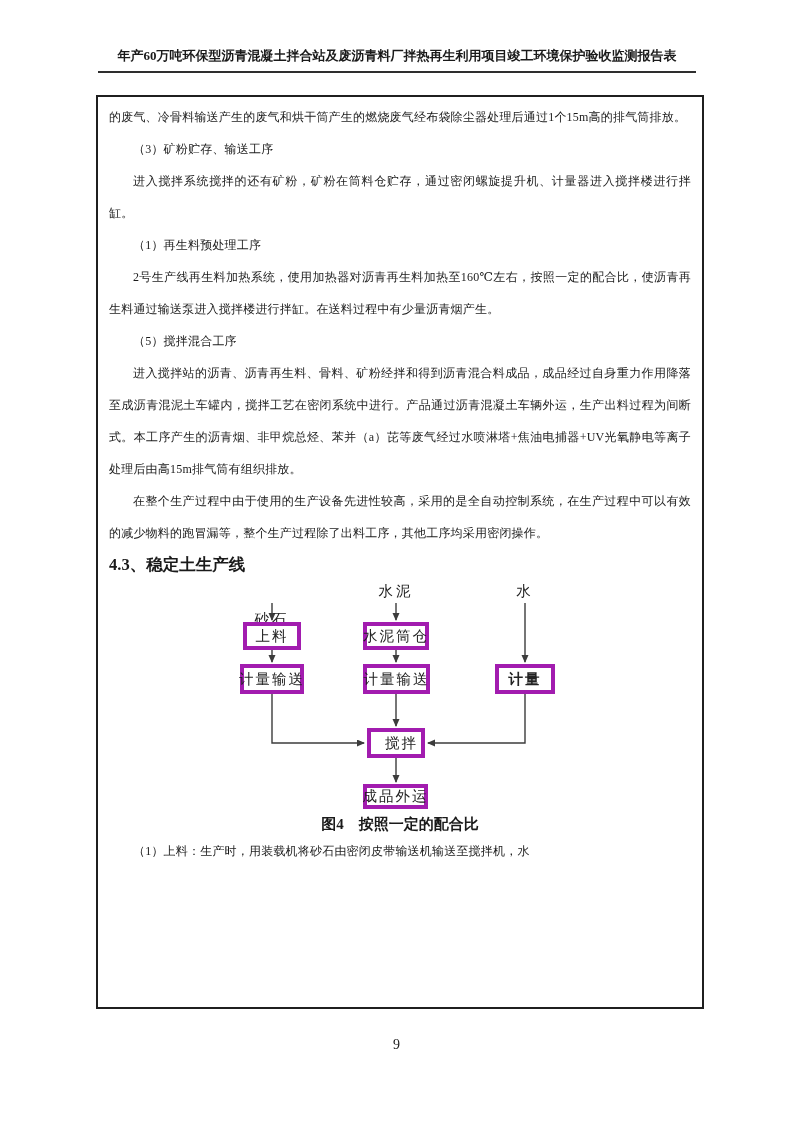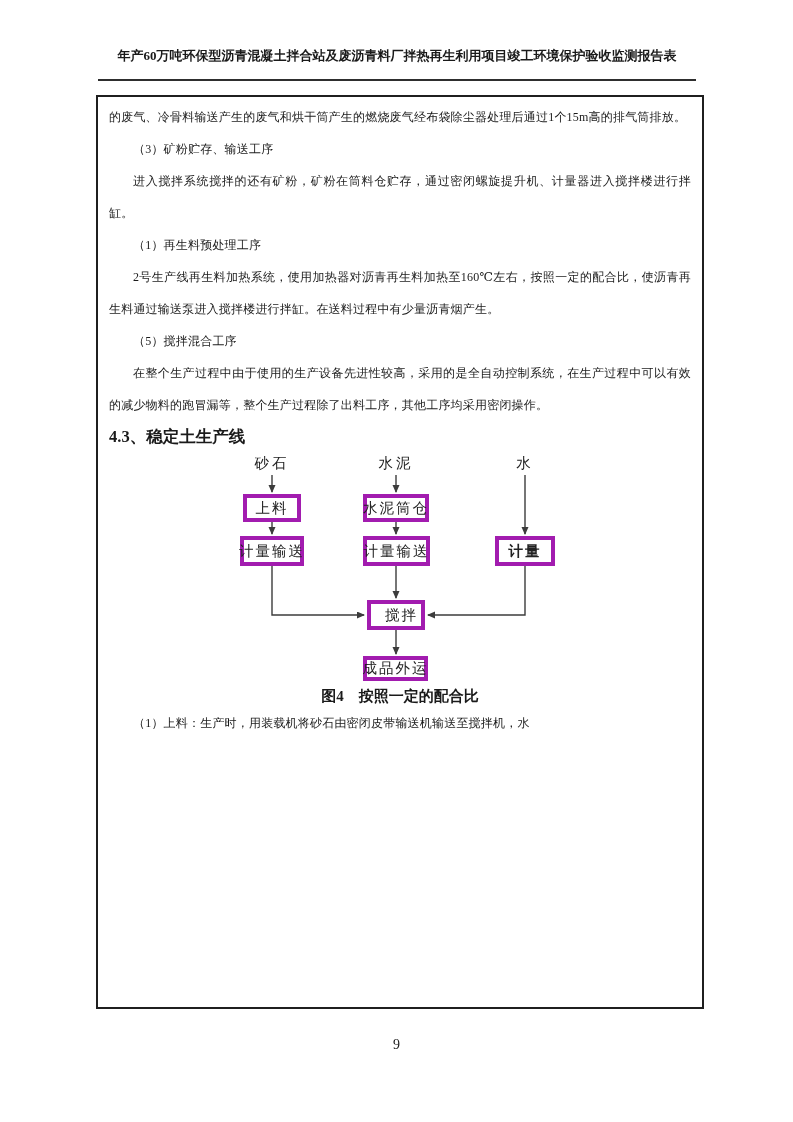--- a/index.html
+++ b/index.html
@@ -12,21 +12,21 @@
     overflow: hidden;
   }
   .doc-header {
     position: absolute;
     top: 47px; left: 98px; width: 598px;
     text-align: center;
     font-weight: bold;
     font-size: 13px;
     line-height: 18px;
     border-bottom: 2px solid #2e2e2e;
-    padding-bottom: 14px;
+    padding-bottom: 6px;
   }
   .frame {
     position: absolute;
     left: 96px; top: 95px;
     width: 582px; height: 906px;
     border: 2px solid #1f1f1f;
     padding: 4px 11px 0 11px;
     box-sizing: content-box;
   }
   .para {
@@ -97,20 +97,21 @@
   <span>年产60万吨环保型沥青混凝土拌合站及废沥青料厂拌热再生利用项目竣工环境保护验收监测报告表</span>
 </div>
 
 <div class="frame">
   <p class="para">的废气、冷骨料输送产生的废气和烘干筒产生的燃烧废气经布袋除尘器处理后通过1个15m高的排气筒排放。</p>
   <p class="para indent">（3）矿粉贮存、输送工序</p>
   <p class="para indent">进入搅拌系统搅拌的还有矿粉，矿粉在筒料仓贮存，通过密闭螺旋提升机、计量器进入搅拌楼进行拌缸。</p>
   <p class="para indent">（1）再生料预处理工序</p>
   <p class="para indent">2号生产线再生料加热系统，使用加热器对沥青再生料加热至160℃左右，按照一定的配合比，使沥青再生料通过输送泵进入搅拌楼进行拌缸。在送料过程中有少量沥青烟产生。</p>
   <p class="para indent">（5）搅拌混合工序</p>
+  <p class="para indent">进入搅拌站的沥青、沥青再生料、骨料、矿粉经拌和得到沥青混合料成品，成品经过自身重力作用降落至成沥青混泥土车罐内，搅拌工艺在密闭系统中进行。产品通过沥青混凝土车辆外运，生产出料过程为间断式。本工序产生的沥青烟、非甲烷总烃、苯并（a）芘等废气经过水喷淋塔+焦油电捕器+UV光氧静电等离子处理后由高15m排气筒有组织排放。</p>
   <p class="para indent">在整个生产过程中由于使用的生产设备先进性较高，采用的是全自动控制系统，在生产过程中可以有效的减少物料的跑冒漏等，整个生产过程除了出料工序，其他工序均采用密闭操作。</p>
 
   <h2 class="sec-title">4.3、稳定土生产线</h2>
 
   <div class="flowchart">
     <svg class="fc-svg" width="560" height="232">
       <defs>
         <marker id="arr" markerWidth="9" markerHeight="8" refX="7" refY="3.5" orient="auto" markerUnits="userSpaceOnUse">
           <path d="M0,0 L8,3.5 L0,7 z" fill="#3c3c3c"></path>
         </marker>
@@ -119,21 +120,21 @@
       <line x1="287" y1="22" x2="287" y2="39" stroke="#3c3c3c" stroke-width="1.4" marker-end="url(#arr)"></line>
       <line x1="416" y1="22" x2="416" y2="81" stroke="#3c3c3c" stroke-width="1.4" marker-end="url(#arr)"></line>
       <line x1="163" y1="69" x2="163" y2="81" stroke="#3c3c3c" stroke-width="1.4" marker-end="url(#arr)"></line>
       <line x1="287" y1="69" x2="287" y2="81" stroke="#3c3c3c" stroke-width="1.4" marker-end="url(#arr)"></line>
       <polyline points="163,113 163,162 255,162" fill="none" stroke="#3c3c3c" stroke-width="1.4" marker-end="url(#arr)"></polyline>
       <line x1="287" y1="113" x2="287" y2="145" stroke="#3c3c3c" stroke-width="1.4" marker-end="url(#arr)"></line>
       <polyline points="416,113 416,162 319,162" fill="none" stroke="#3c3c3c" stroke-width="1.4" marker-end="url(#arr)"></polyline>
       <line x1="287" y1="177" x2="287" y2="201" stroke="#3c3c3c" stroke-width="1.4" marker-end="url(#arr)"></line>
     </svg>
 
-    <div class="fc-label" style="left:118px;">砂石</div>
+    <div class="fc-label" style="left:118px;margin-top:28px;">砂石</div>
     <div class="fc-label" style="left:242px;">水泥</div>
     <div class="fc-label" style="left:371px;">水</div>
 
     <div class="fc-box" style="left:134px; top:41px; width:58px; height:28px;">上料</div>
     <div class="fc-box" style="left:254px; top:41px; width:66px; height:28px;">水泥筒仓</div>
     <div class="fc-box" style="left:131px; top:83px; width:64px; height:30px;">计量输送</div>
     <div class="fc-box" style="left:254px; top:83px; width:67px; height:30px;">计量输送</div>
     <div class="fc-box" style="left:386px; top:83px; width:60px; height:30px;font-weight:bold;">计量</div>
     <div class="fc-box" style="left:258px; top:147px; width:58px; height:30px;padding-left:11px;">搅拌</div>
     <div class="fc-box" style="left:254px; top:203px; width:65px; height:25px;">成品外运</div>

